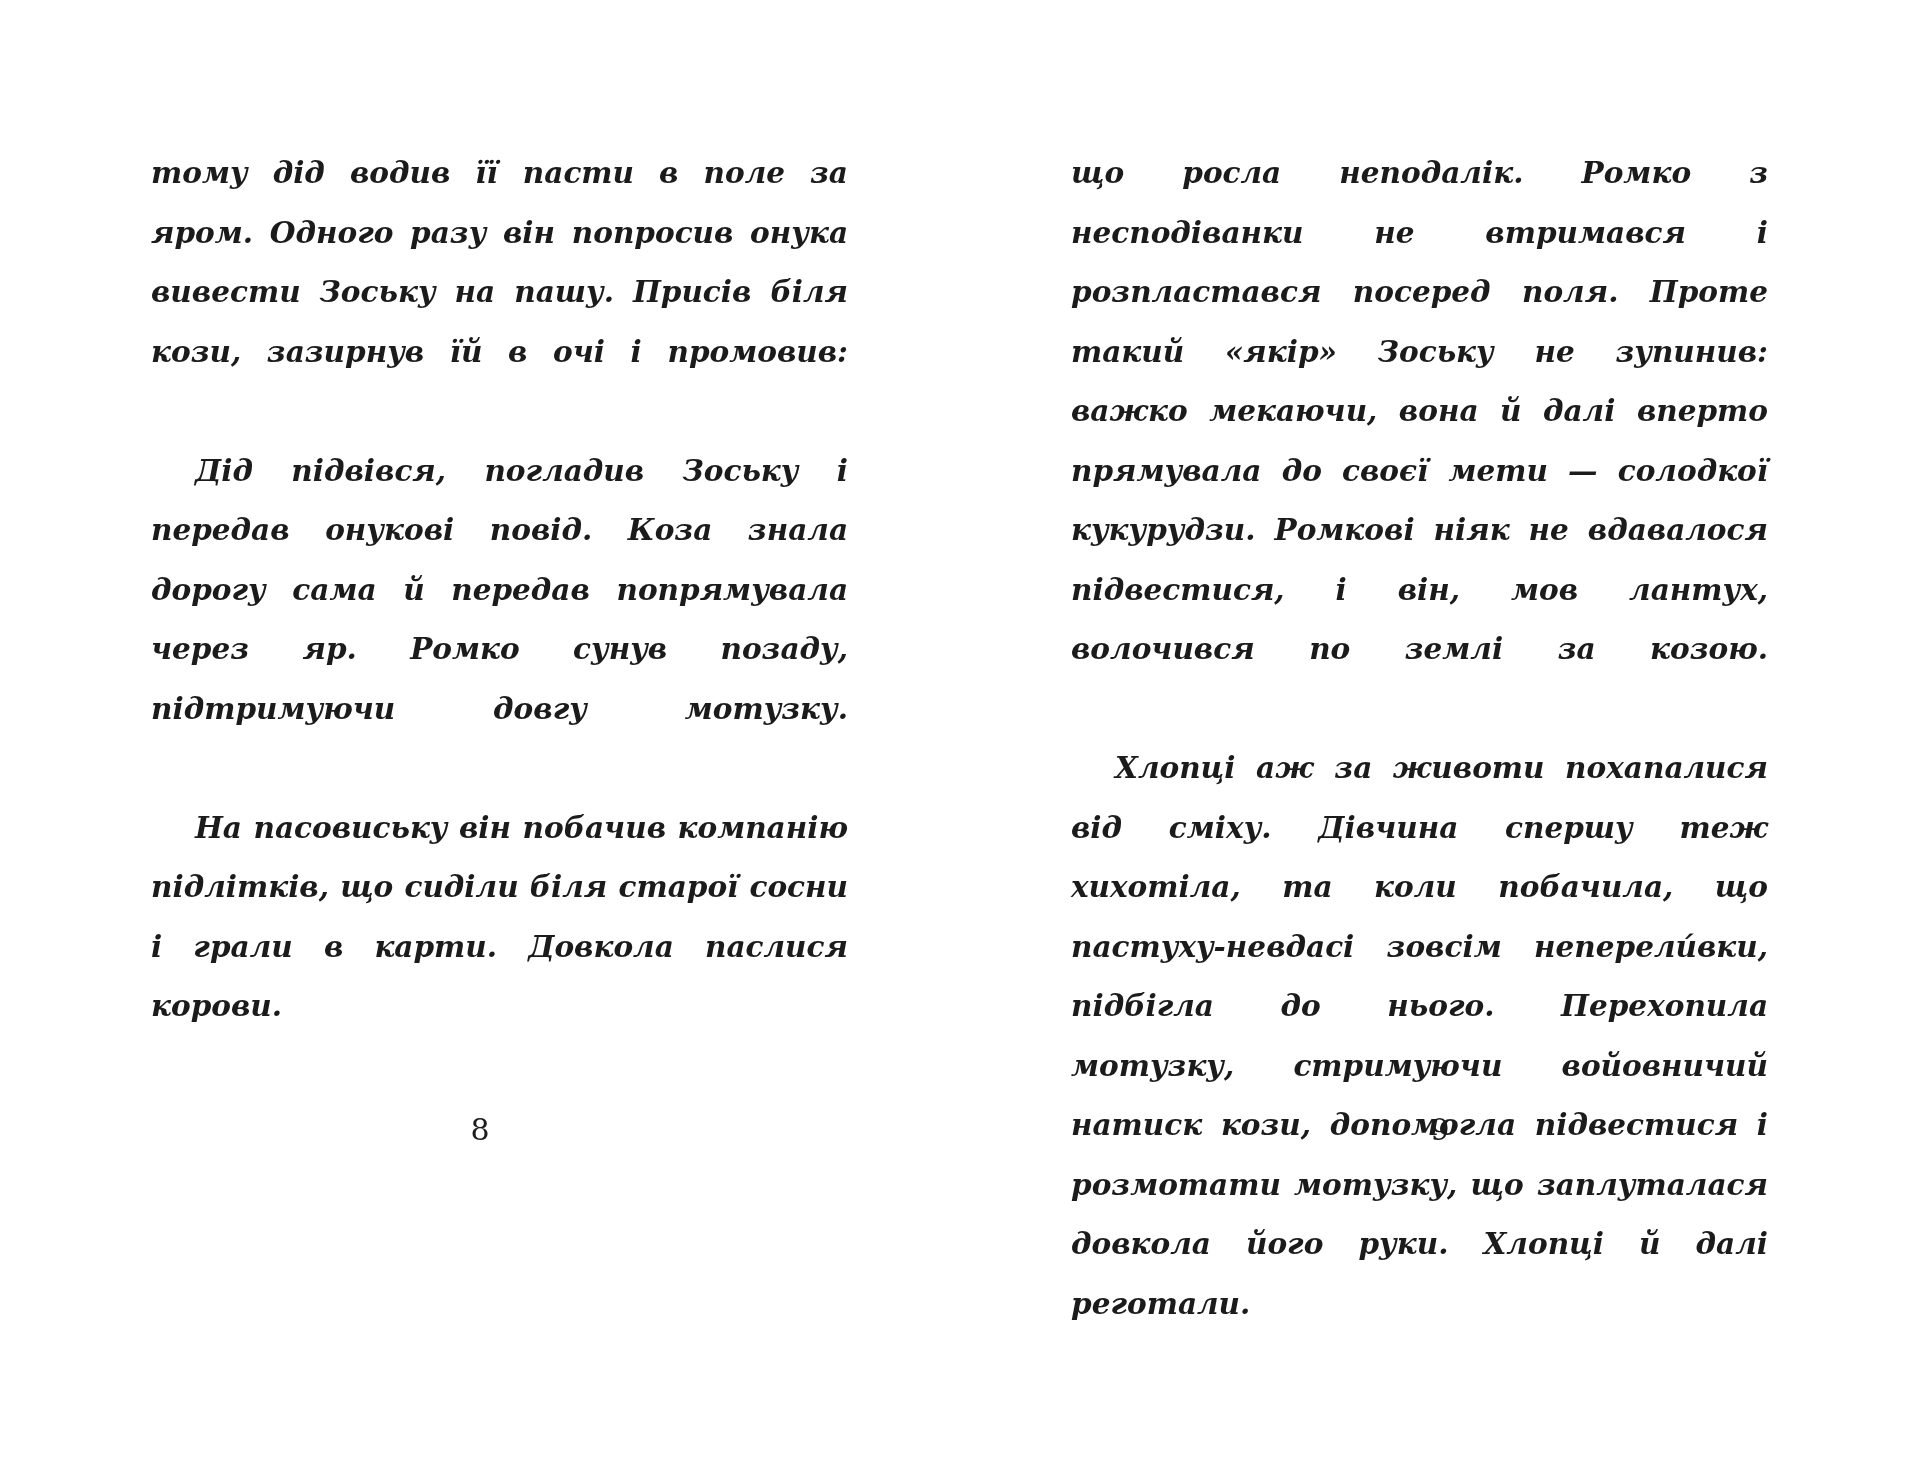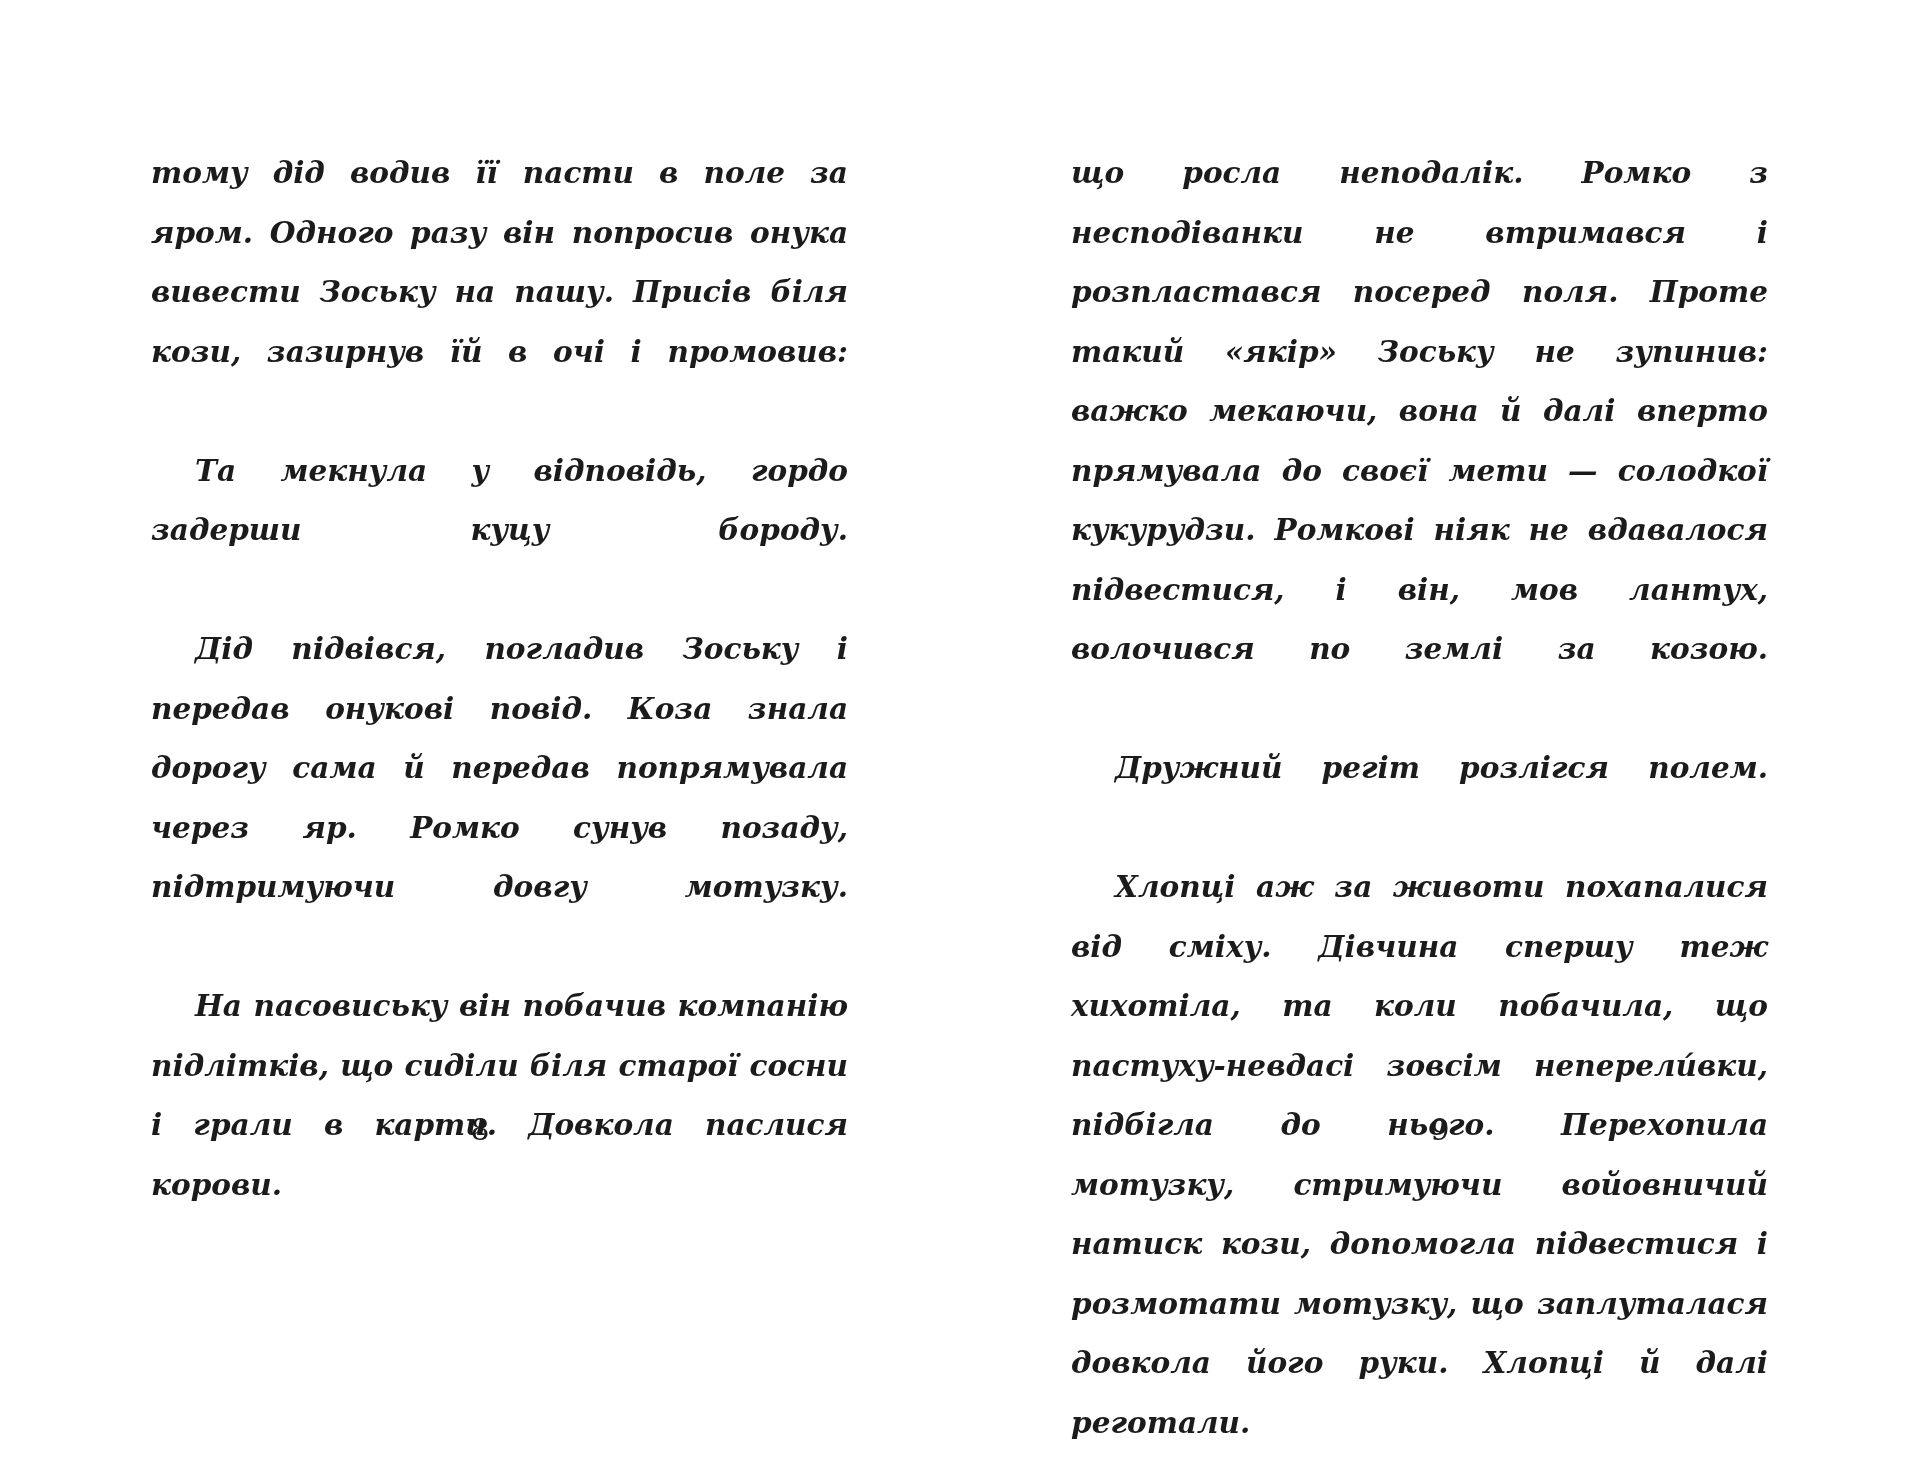--- a/index.html
+++ b/index.html
@@ -78,31 +78,29 @@
   .page-right .page-number { bottom: 330px; left: 0; }
 </style>
 </head>
 <body>
 
 <div class="spread">
 
   <div class="page page-left">
     <div class="page-body">
       <p class="para noindent">тому дід водив її пасти в поле за яром. Одного разу він попросив онука вивести Зоську на пашу. Присів біля кози, зазирнув їй в очі і промовив:</p>
-      <p class="para indent">Та мекнула у відповідь, гордо задерши куцу бороду.</p>
       <p class="para indent">Дід підвівся, погладив Зоську і передав онукові повід. Коза знала дорогу сама й передав попрямувала через яр. Ромко сунув позаду, підтримуючи довгу мотузку.</p>
       <p class="para indent">На пасовиську він побачив компанію підлітків, що сиділи біля старої сосни і грали в карти. Довкола паслися корови.</p>
 
     </div>
     <div class="page-number">8</div>
   </div>
 
   <div class="page page-right">
     <div class="page-body">
       <p class="para noindent">що росла неподалік. Ромко з несподіванки не втримався і розпластався посеред поля. Проте такий «якір» Зоську не зупинив: важко мекаючи, вона й далі вперто прямувала до своєї мети — солодкої кукурудзи. Ромкові ніяк не вдавалося підвестися, і він, мов лантух, волочився по землі за козою.</p>
-      <p class="para indent">Дружний регіт розлігся полем.</p>
       <p class="para indent">Хлопці аж за животи похапалися від сміху. Дівчина спершу теж хихотіла, та коли побачила, що пастуху-невдасі зовсім неперели́вки, підбігла до нього. Перехопила мотузку, стримуючи войовничий натиск кози, допомогла підвестися і розмотати мотузку, що заплуталася довкола його руки. Хлопці й далі реготали.</p>
 
     </div>
     <div class="page-number">9</div>
   </div>
 
 </div>
 
 </body></html>

